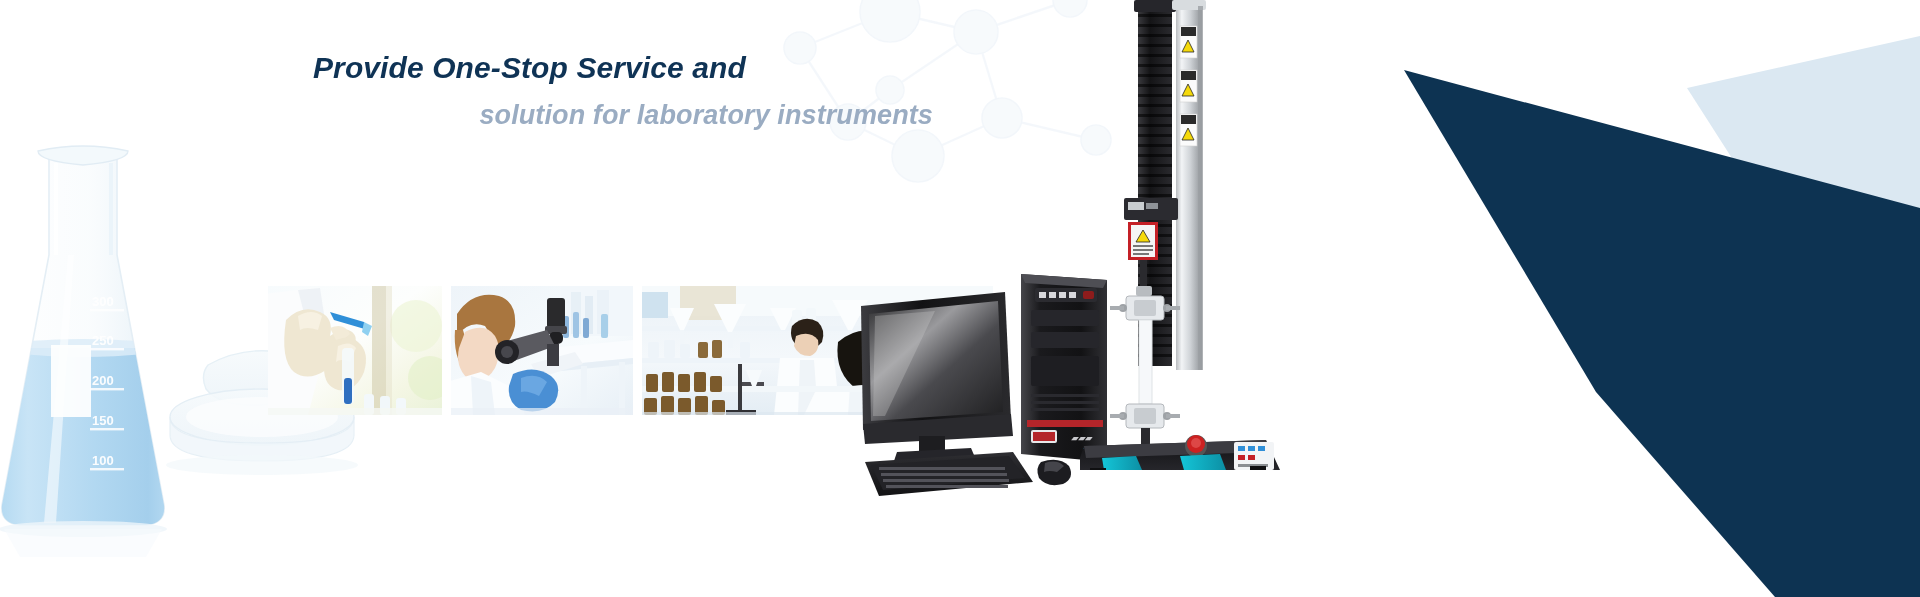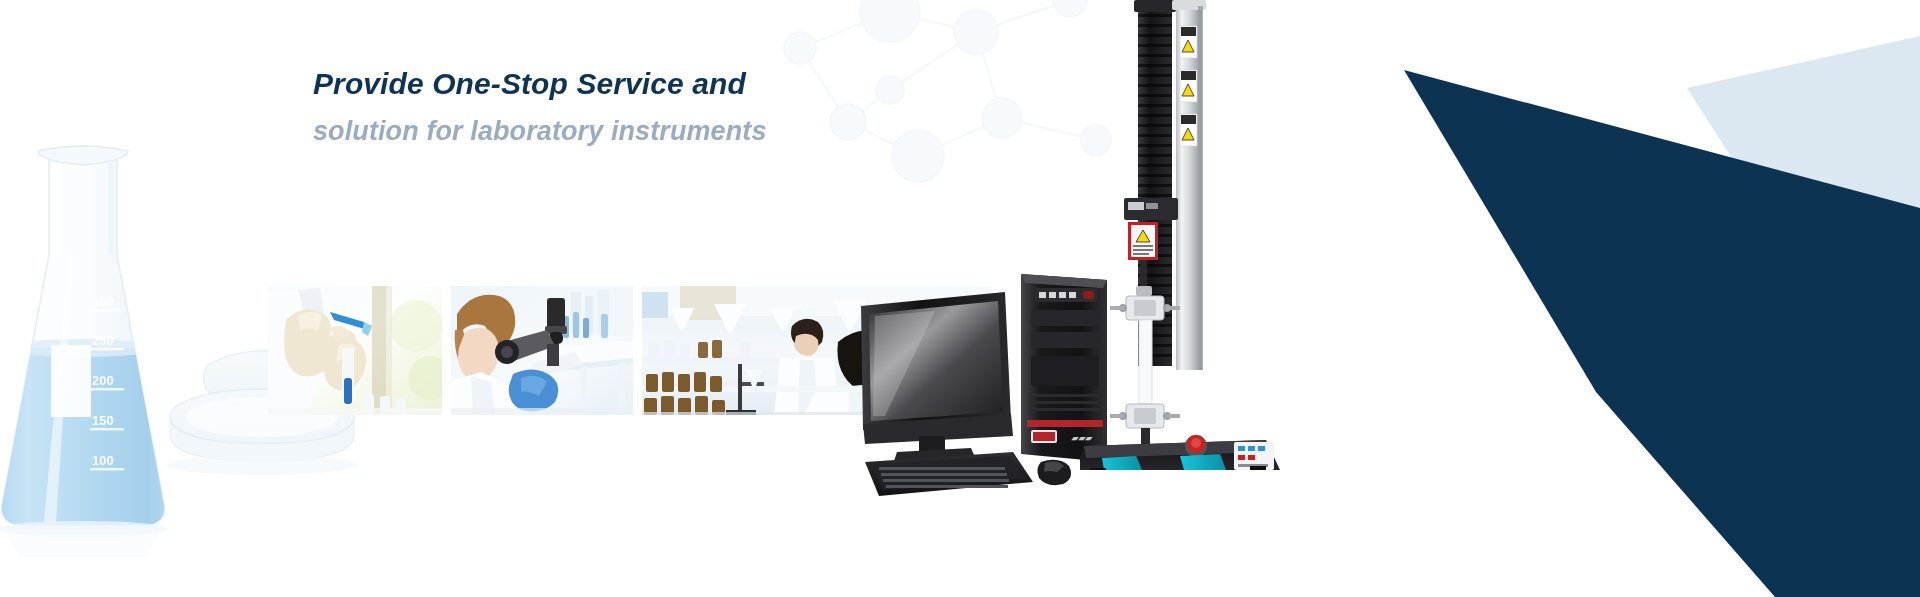--- a/index.html
+++ b/index.html
@@ -28,31 +28,32 @@
   }
 
   
   .glassware {
     position:absolute; left:-6px; top:105px;
     width:400px; height:460px; pointer-events:none;
   }
 
   
   .headline-block {
-    position:absolute; left:313px; top:60px; width:620px;
+    position:absolute; left:313px; top:44px; width:620px;
   }
   .headline-line1 {
     font-size:30px; font-weight:bold; font-style:italic;
     color:#0f3355; letter-spacing:.1px; line-height:48px;
     white-space:nowrap;
   }
   .headline-line2 {
     font-size:27px; font-weight:bold; font-style:italic;
     color:#9aacc2; letter-spacing:.1px; line-height:46px;
     white-space:nowrap;
+    text-align:right;
   }
   .badge-wrap {
     position:relative; margin-top:7px;
     width:280px; height:46px;
   }
   .badge-shape {
     position:absolute; left:0; top:0; width:280px; height:46px;
   }
   .badge-label {
     position:absolute; left:18px; top:3px;

